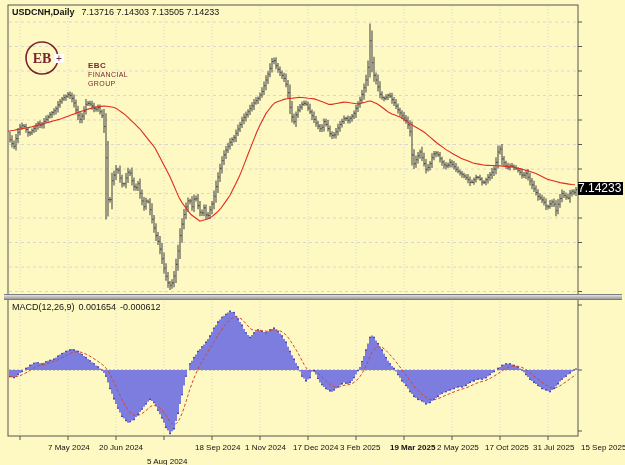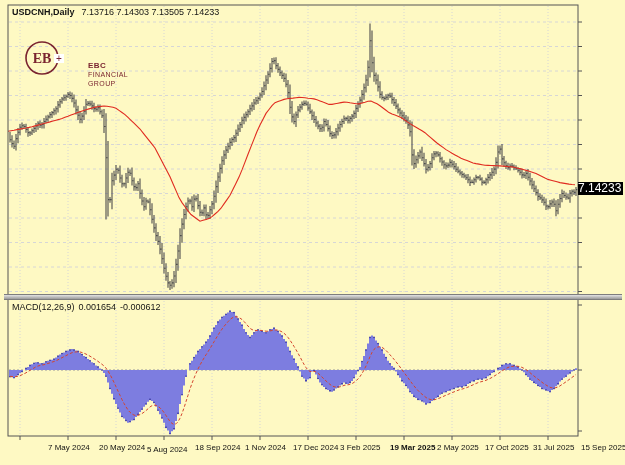--- a/index.html
+++ b/index.html
@@ -202,22 +202,22 @@
   </div>
 
   <div id="indicator-bar">
     <span>MACD(12,26,9)</span><span>0.001654</span><span>-0.000612</span>
   </div>
 
 
   <div id="price-axis"></div>
   <div id="time-axis">
       <div class="xlab" style="left: 8px; top: 6px;">7 May 2024</div>
-      <div class="xlab" style="left: 59px; top: 6px;">20 May 2024</div>
-      <div class="xlab" style="left: 107px; top: 8px;">5 Aug 2024</div>
+      <div class="xlab" style="left: 59px; top: 6px;">20 Jun 2024</div>
+      <div class="xlab" style="left: 107px; top: 20px;">5 Aug 2024</div>
       <div class="xlab" style="left: 155px; top: 6px;">18 Sep 2024</div>
       <div class="xlab" style="left: 205px; top: 6px;">1 Nov 2024</div>
       <div class="xlab" style="left: 253px; top: 6px;">17 Dec 2024</div>
       <div class="xlab" style="left: 300px; top: 6px; text-align: center;">3 Feb 2025</div>
       <div class="xlab" style="left: 350px; top: 6px; font-weight: bold;">19 Mar 2025</div>
       <div class="xlab" style="left: 397px; top: 6px;">2 May 2025</div>
       <div class="xlab" style="left: 445px; top: 6px;">17 Oct 2025</div>
       <div class="xlab" style="left: 493px; top: 6px;">31 Jul 2025</div>
       <div class="xlab" style="left: 541px; top: 6px;">15 Sep 2025</div>
     </div>

